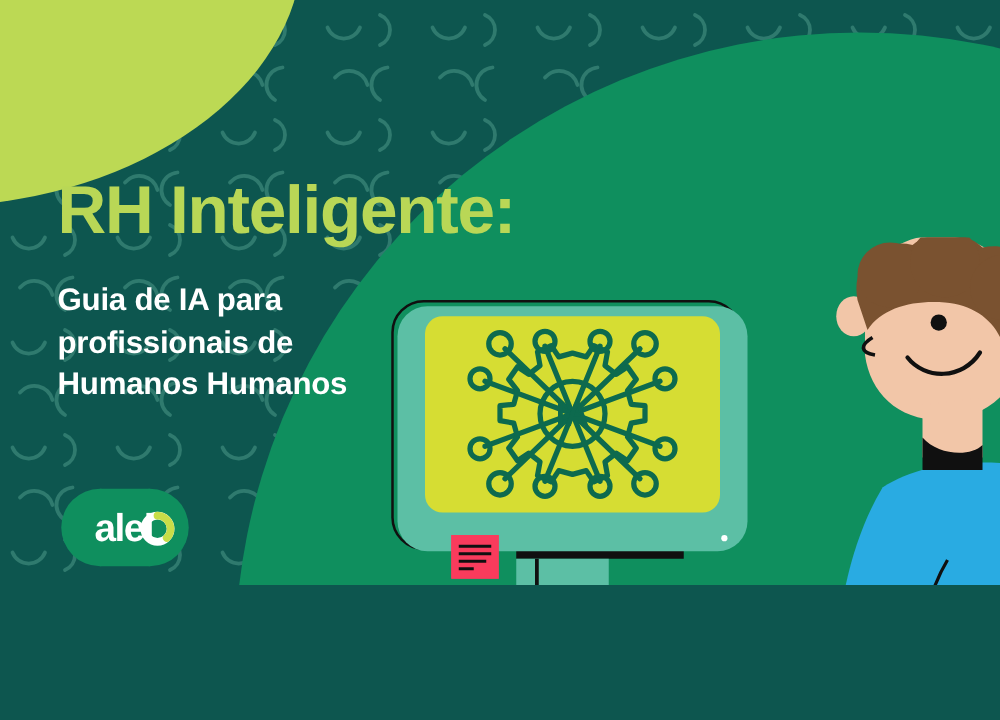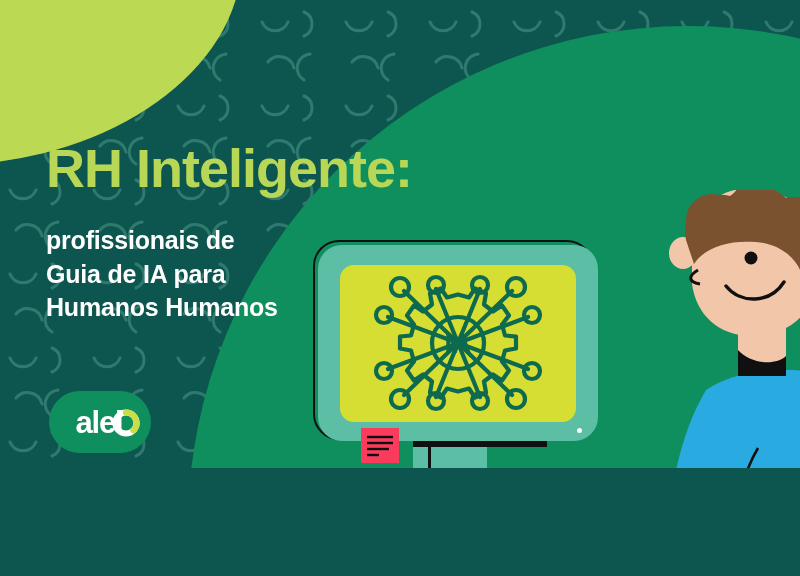--- a/index.html
+++ b/index.html
@@ -38,21 +38,21 @@
   .chair-orange{position:absolute;left:370px;top:556px;width:460px;height:80px;
      background:#ef5a24;border-radius:90px 60px 0 0;}
   .chair-dark{position:absolute;left:570px;top:531px;width:348px;height:70px;
      background:#0d4d46;border-radius:22px;}
 
   
   .mon-outline{position:absolute;left:313px;top:240px;width:276px;height:196px;
      border:2.5px solid #101010;border-radius:26px;}
   .mon-body{position:absolute;left:318px;top:245px;width:280px;height:196px;
      background:#5cbfa5;border-radius:24px;}
-  .mon-screen{position:absolute;left:22px;top:20px;width:236px;height:157px;
+  .mon-screen{position:absolute;left:22px;top:8px;width:236px;height:157px;
      background:#d6dd33;border-radius:14px;}
   .mon-led{position:absolute;right:16px;bottom:8px;width:5px;height:5px;
      border-radius:50%;background:#ffffff;}
   .stand-bar{position:absolute;left:413px;top:436px;width:134px;height:11px;background:#101010;}
   .stand-col{position:absolute;left:413px;top:447px;width:74px;height:78px;background:#5cbfa5;}
   .stand-line{position:absolute;left:428px;top:447px;width:3px;height:80px;background:#101010;}
   .stand-foot{position:absolute;left:383px;top:511px;width:128px;height:24px;
      background:#5cbfa5;border:2px solid #101010;border-radius:14px;}
   .stand-foot2{position:absolute;left:376px;top:513px;width:36px;height:20px;
      background:#7fcdb6;border-radius:12px;}
@@ -87,22 +87,22 @@
     </defs>
     <rect x="0" y="0" width="800" height="576" fill="url(#arcs)"></rect>
   </svg>
 
   <div class="bg-circle"></div>
   <div class="bg-blob"></div>
 
   <div class="title">RH Inteligente:</div>
 
   <div class="subtitle">
+    <span>Guia de IA para</span>
     <span>profissionais de</span>
-    <span>Guia de IA para</span>
     <span>Humanos Humanos</span>
   </div>
 
   <svg class="logo" viewBox="0 0 104 78">
     <g>
       <circle cx="32" cy="39" r="31" fill="#0f8f5e"></circle>
       <circle cx="72" cy="39" r="31" fill="#0f8f5e"></circle>
       <rect x="32" y="8" width="40" height="62" fill="#0f8f5e"></rect>
     </g>
     <g>

